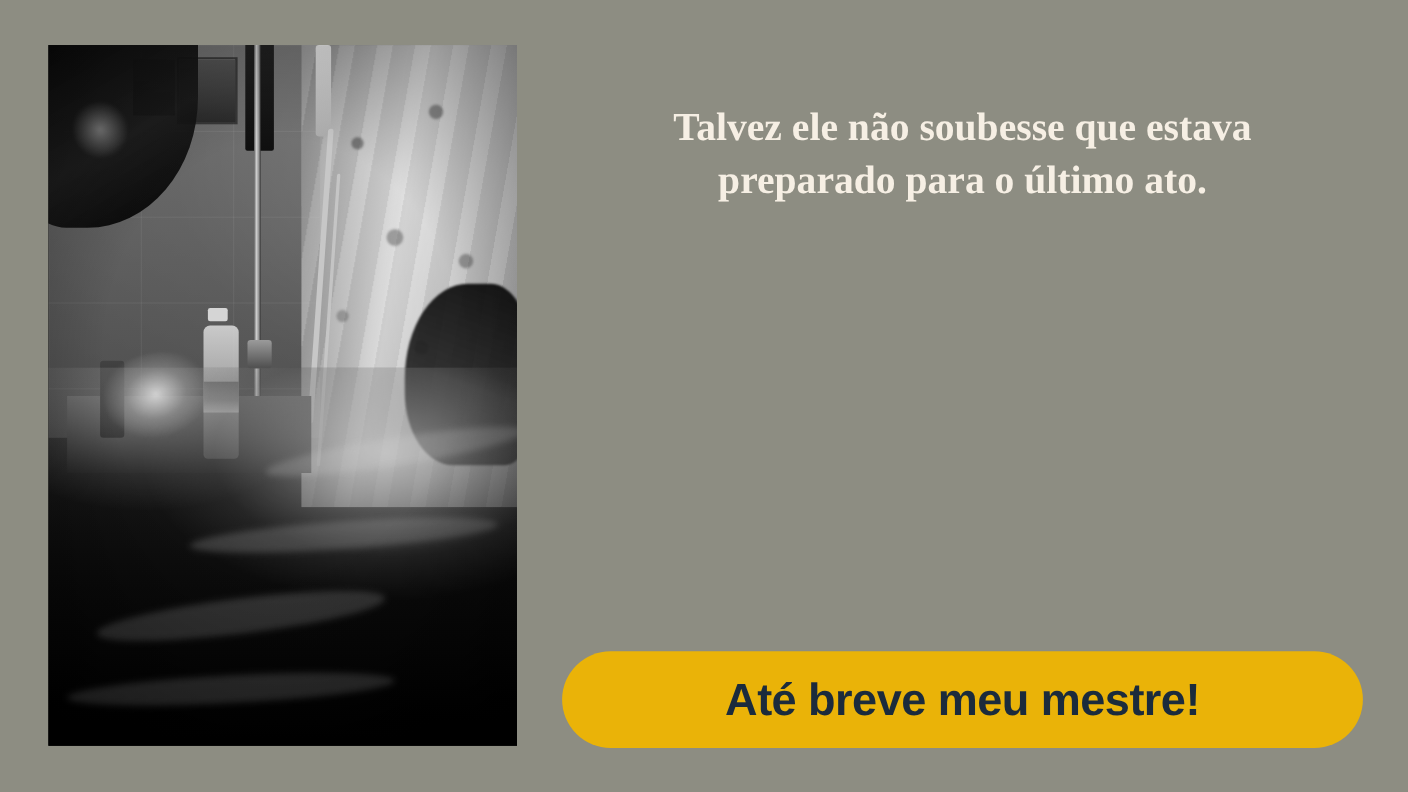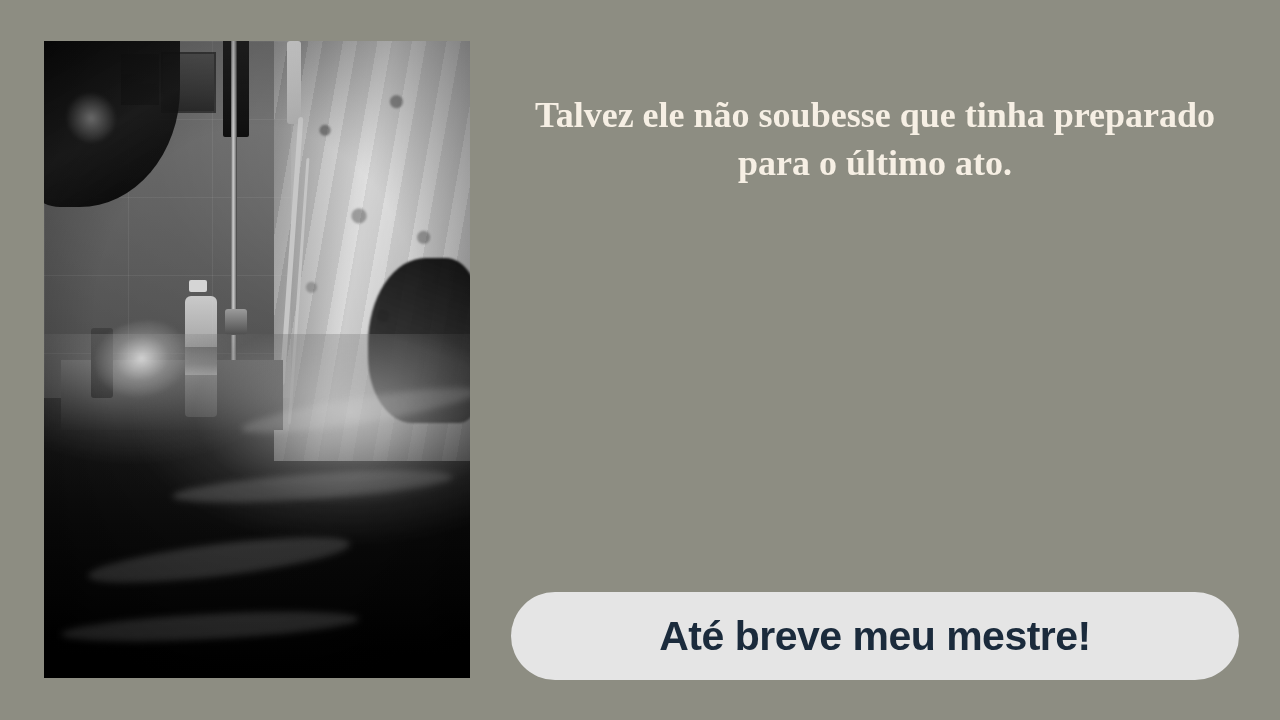--- a/index.html
+++ b/index.html
@@ -237,21 +237,21 @@
     width: 730px;
     display: flex;
     justify-content: center;
   }
   .cta {
     display: flex;
     align-items: center;
     justify-content: center;
     width: 728px;
     height: 88px;
-    background: #e5e5e5;
+    background: #eab308;
     border: none;
     border-radius: 46px;
     cursor: pointer;
     padding: 0;
   }
   .cta-label {
     font-family: "Liberation Sans", sans-serif;
     font-weight: 700;
     font-size: 41px;
     letter-spacing: -0.5px;
@@ -292,21 +292,21 @@
       <div class="p-hands"></div>
       <div class="p-figure"></div>
       <div class="p-figure-hl"></div>
       <div class="p-vig"></div>
     </div>
   </div>
 
   <div class="content">
 
 
-    <p class="subline">Talvez ele não soubesse que tinha preparado para o último ato.</p>
+    <p class="subline">Talvez ele não soubesse que estava preparado para o último ato.</p>
 
     <div class="cta-wrap">
       <button class="cta">
         <span class="cta-label">Até breve meu mestre!</span>
       </button>
     </div>
 
   </div>
 </div>
 

